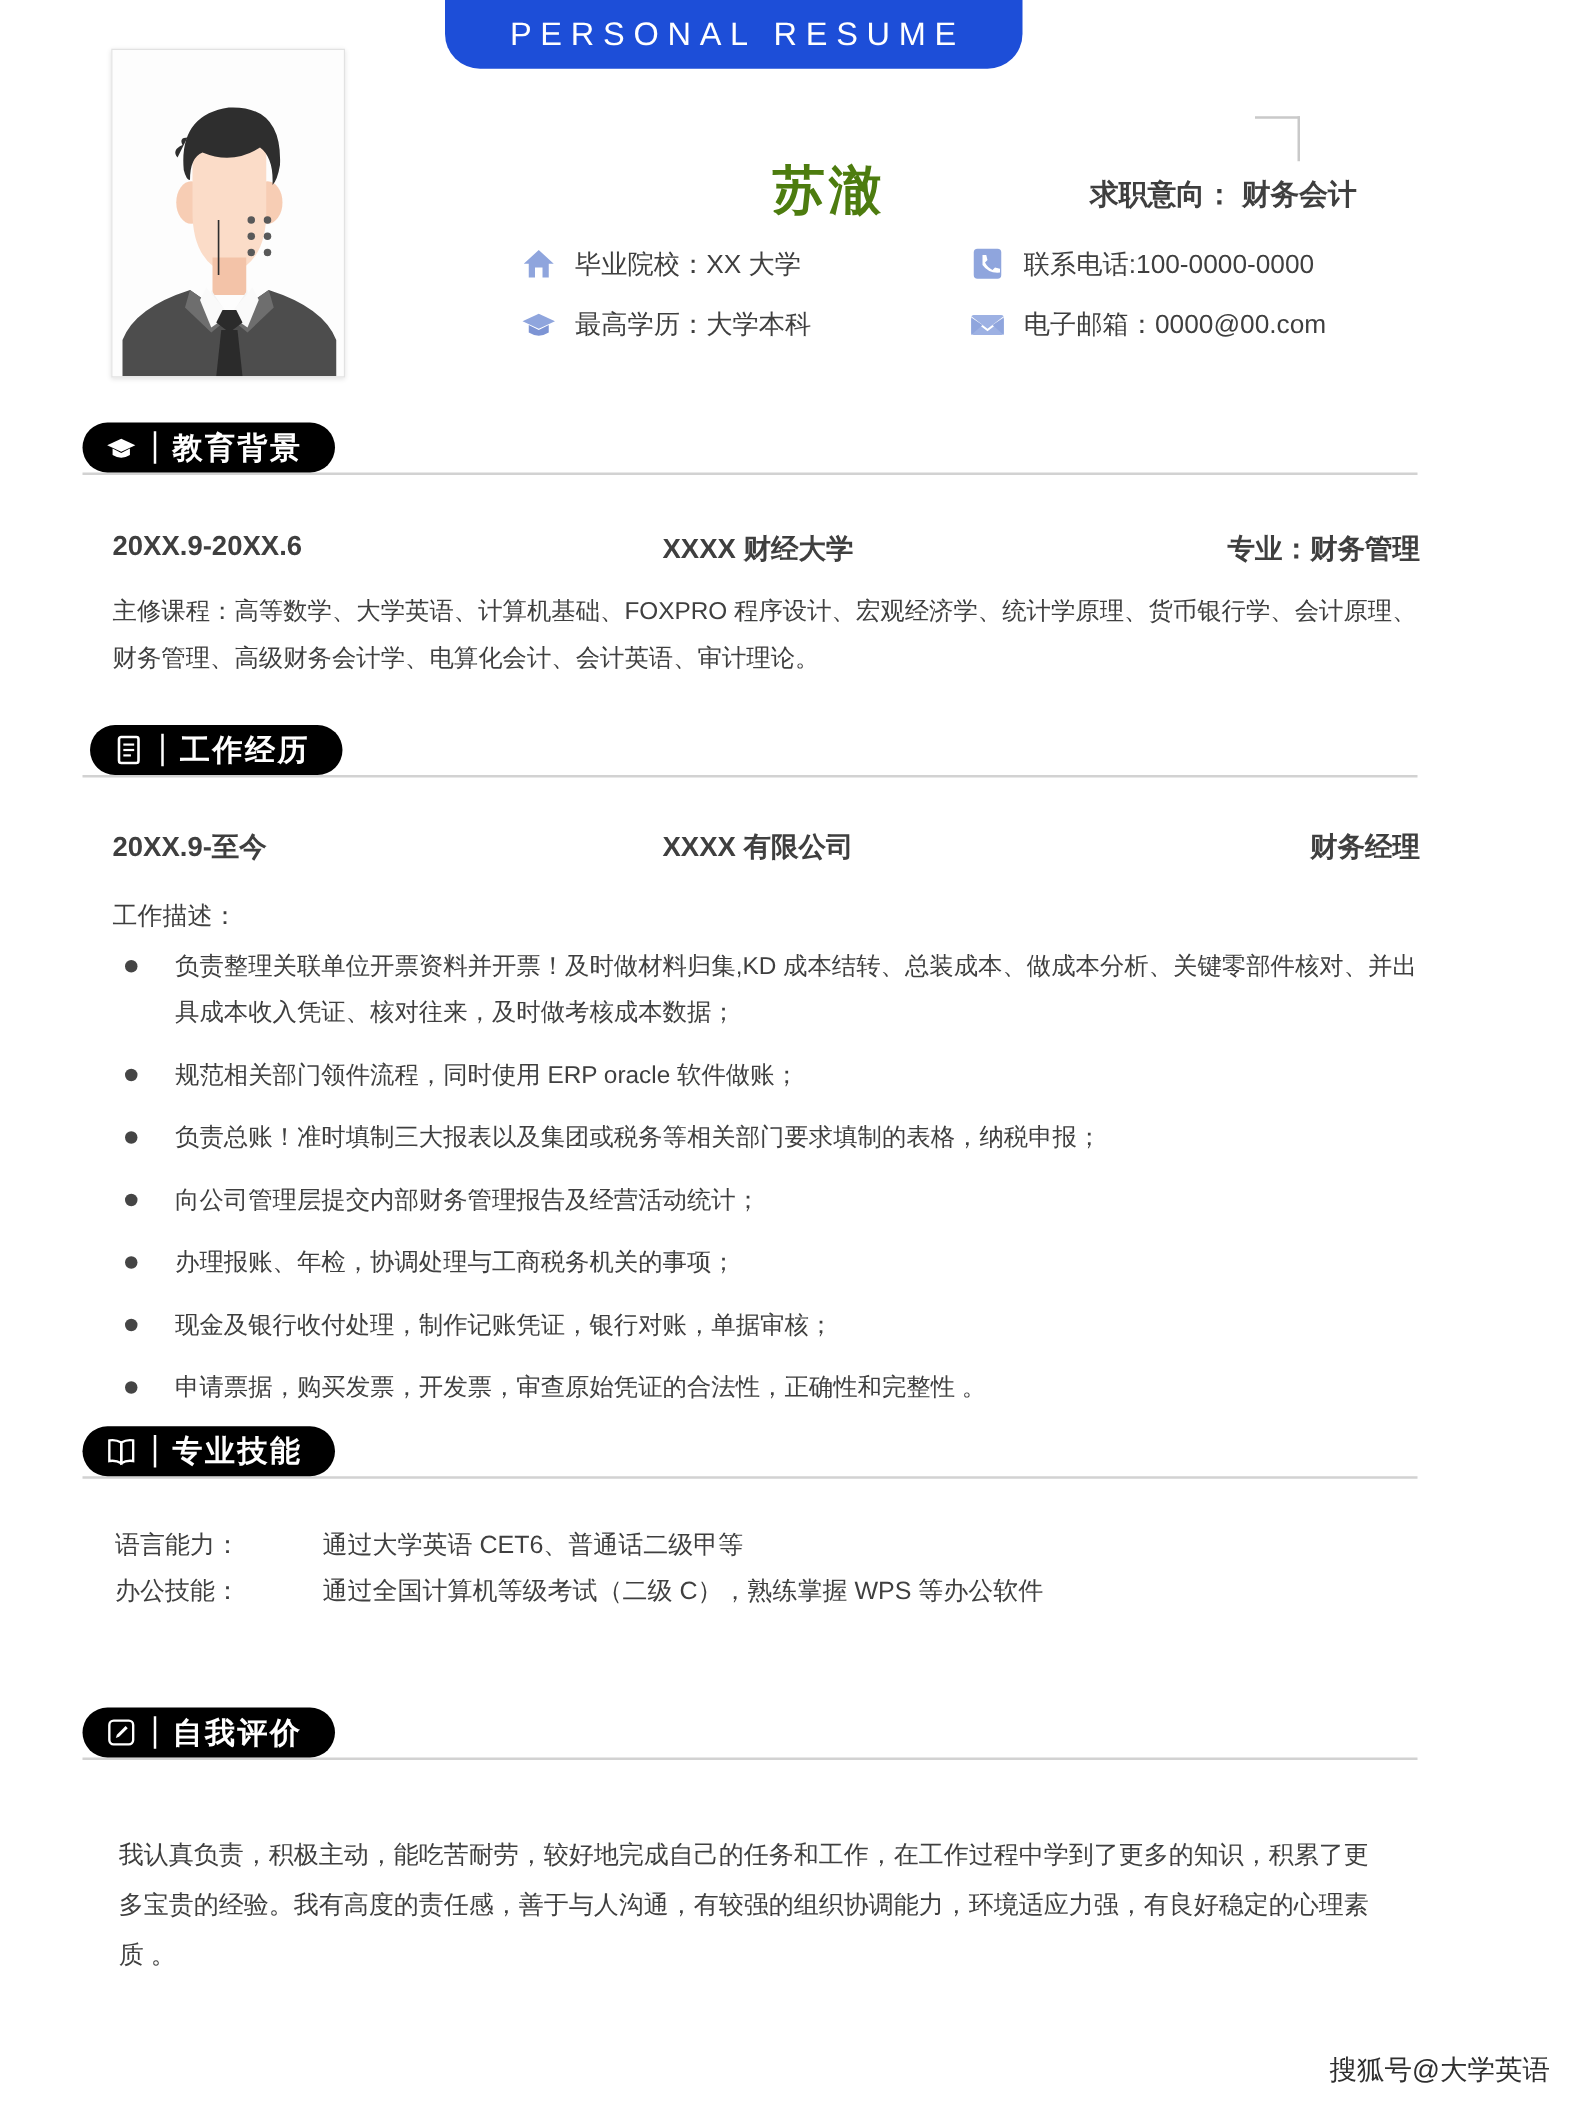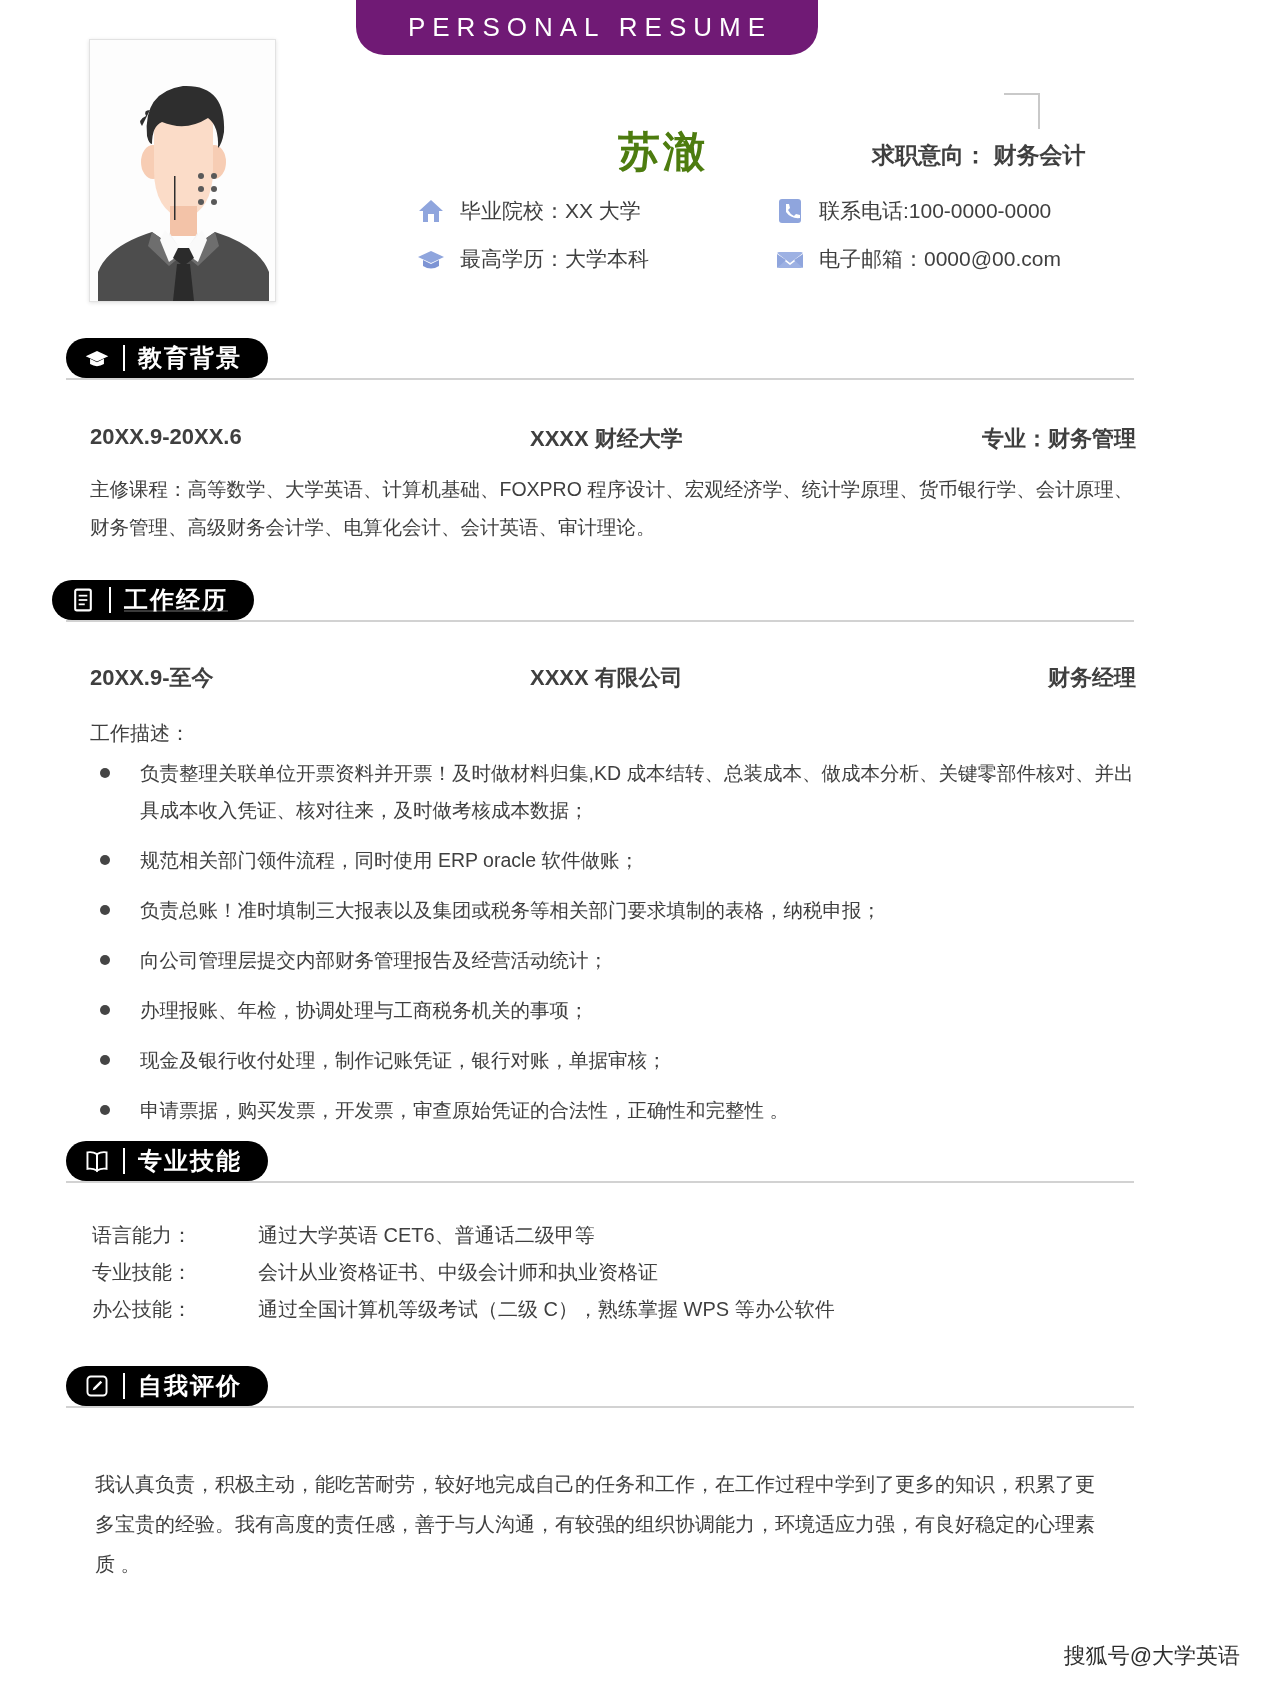--- a/index.html
+++ b/index.html
@@ -16,21 +16,21 @@
     overflow: hidden;
   }
 
   
   .banner {
     position: absolute;
     left: 356px;
     top: 0;
     width: 462px;
     height: 55px;
-    background: #701a75;
+    background: #1d4ed8;
     border-bottom-left-radius: 28px;
     border-bottom-right-radius: 28px;
     display: flex;
     align-items: center;
     justify-content: center;
   }
   .banner-title {
     color: #ffffff;
     font-size: 26px;
     letter-spacing: 7px;
@@ -349,21 +349,21 @@
 
 <div class="row3" style="top:424px">
   <span class="a">20XX.9-20XX.6</span>
   <span class="b">XXXX 财经大学</span>
   <span class="c">专业：财务管理</span>
 </div>
 
 <div class="para" style="top:470px">主修课程：高等数学、大学英语、计算机基础、FOXPRO 程序设计、宏观经济学、统计学原理、货币银行学、会计原理、财务管理、高级财务会计学、电算化会计、会计英语、审计理论。</div>
 
 <div class="section-rule" style="top:620px"></div>
-<div class="section-head" style="left:52px; top:580px;text-decoration:underline;">
+<div class="section-head" style="left:72px; top:580px;">
   <span class="sh-icon">
     <svg width="26" height="26" viewBox="0 0 30 30">
       <rect x="6" y="3" width="18" height="24" rx="2" fill="none" stroke="#ffffff" stroke-width="2.4"></rect>
       <rect x="10" y="9" width="10" height="2" fill="#ffffff"></rect>
       <rect x="10" y="14" width="10" height="2" fill="#ffffff"></rect>
       <rect x="10" y="19" width="7" height="2" fill="#ffffff"></rect>
     </svg>
   </span>
   <span class="sh-sep"></span>
   <span class="sh-text">工作经历</span>
@@ -419,24 +419,20 @@
   <span class="sh-sep"></span>
   <span class="sh-text">专业技能</span>
 </div>
 
 <div class="skill-table" style="top:1222px">
   <div class="skill-row">
     <span class="sk-label">语言能力：</span>
     <span class="sk-value">通过大学英语 CET6、普通话二级甲等</span>
   </div>
   <div class="skill-row">
-    <span class="sk-label">专业技能：</span>
-    <span class="sk-value">会计从业资格证书、中级会计师和执业资格证</span>
-  </div>
-  <div class="skill-row">
     <span class="sk-label">办公技能：</span>
     <span class="sk-value">通过全国计算机等级考试（二级 C），熟练掌握 WPS 等办公软件</span>
   </div>
 </div>
 
 <div class="section-rule" style="top:1406px"></div>
 <div class="section-head" style="left:66px; top:1366px;">
   <span class="sh-icon">
     <svg width="26" height="26" viewBox="0 0 30 30">
       <rect x="4" y="4" width="22" height="22" rx="4" fill="none" stroke="#ffffff" stroke-width="2.2"></rect>

